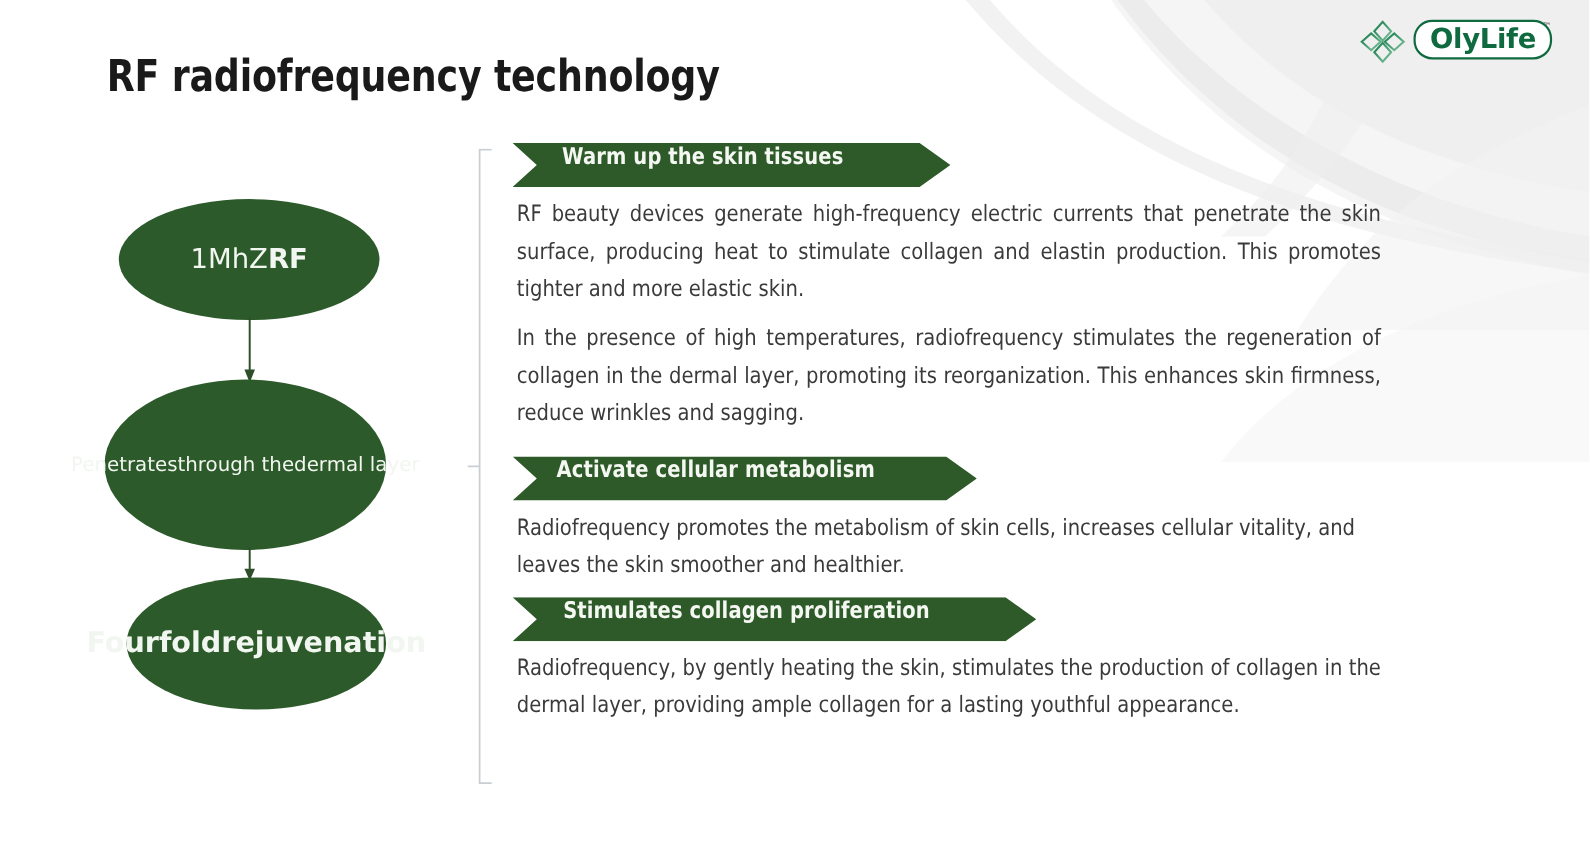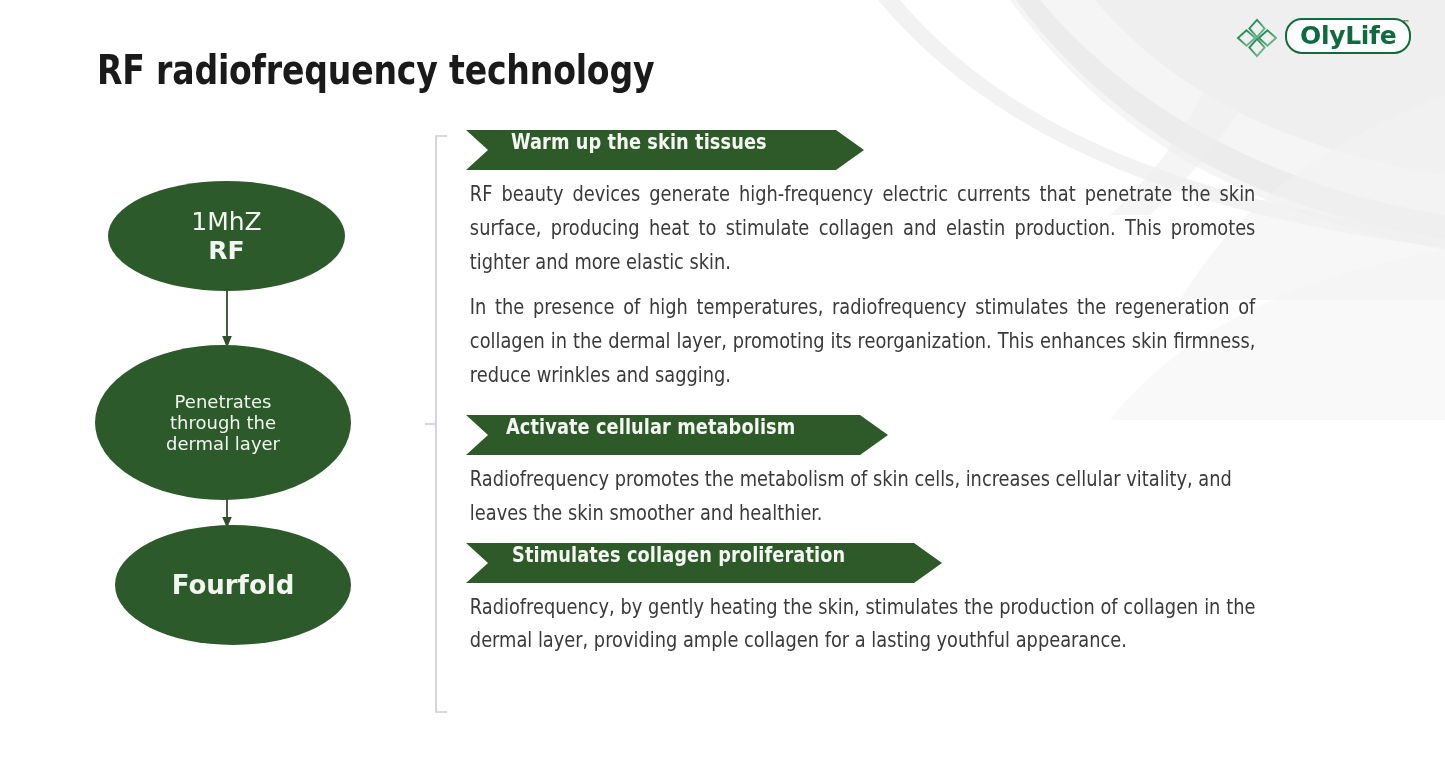--- a/index.html
+++ b/index.html
@@ -32,21 +32,21 @@
     font-size:40px;font-weight:bold;color:#1a1a1a;
     letter-spacing:-.2px;line-height:1.1;
     transform:scaleX(.92);transform-origin:left center;
     white-space:nowrap;
   }
   
   #flow{position:absolute;left:80px;top:160px;width:300px;height:500px;}
   .oval{
     position:absolute;border-radius:50%;
     background:#2c5a2a;color:#f2f6f0;
-    display:flex;flex-direction:column;align-items:center;justify-content:center;
+    display:flex;flex-direction:row;align-items:center;justify-content:center;
     text-align:center;line-height:1.17;
     font-family:"DejaVu Sans","Liberation Sans",sans-serif;
   }
   .oval .ln{display:block;white-space:nowrap;}
   .oval .b{font-weight:bold;}
   #oval-1{left:28px;top:21px;width:237px;height:110px;font-size:25px;}
   #oval-2{left:15px;top:185px;width:256px;height:155px;font-size:18px;}
   #oval-3{left:35px;top:365px;width:236px;height:120px;font-size:26px;font-weight:bold;}
   .arrow-svg{position:absolute;overflow:visible;}
   
@@ -151,20 +151,21 @@
       <span class="ln">dermal layer</span>
     </div>
 
     <svg class="arrow-svg" style="left:140px;top:338px;" width="14" height="32" viewBox="0 0 14 32" aria-hidden="true">
       <line x1="7" y1="0" x2="7" y2="21" stroke="#2f4f2a" stroke-width="1.8"></line>
       <polygon points="7,30 2.2,19 11.8,19" fill="#2f4f2a"></polygon>
     </svg>
 
     <div class="oval" id="oval-3">
       <span class="ln b">Fourfold</span>
+      <span class="ln b">rejuvenation</span>
     </div>
   </div>
 
   <svg id="bracket" width="24" height="578" viewBox="0 0 24 578" aria-hidden="true">
     <path d="M22 1 L11 1 L11 577 L22 577" fill="none" stroke="#c9ced3" stroke-width="1.6"></path>
     <line x1="0" y1="289" x2="11" y2="289" stroke="#c9ced3" stroke-width="1.6"></line>
   </svg>
 
   <div id="content">
 

